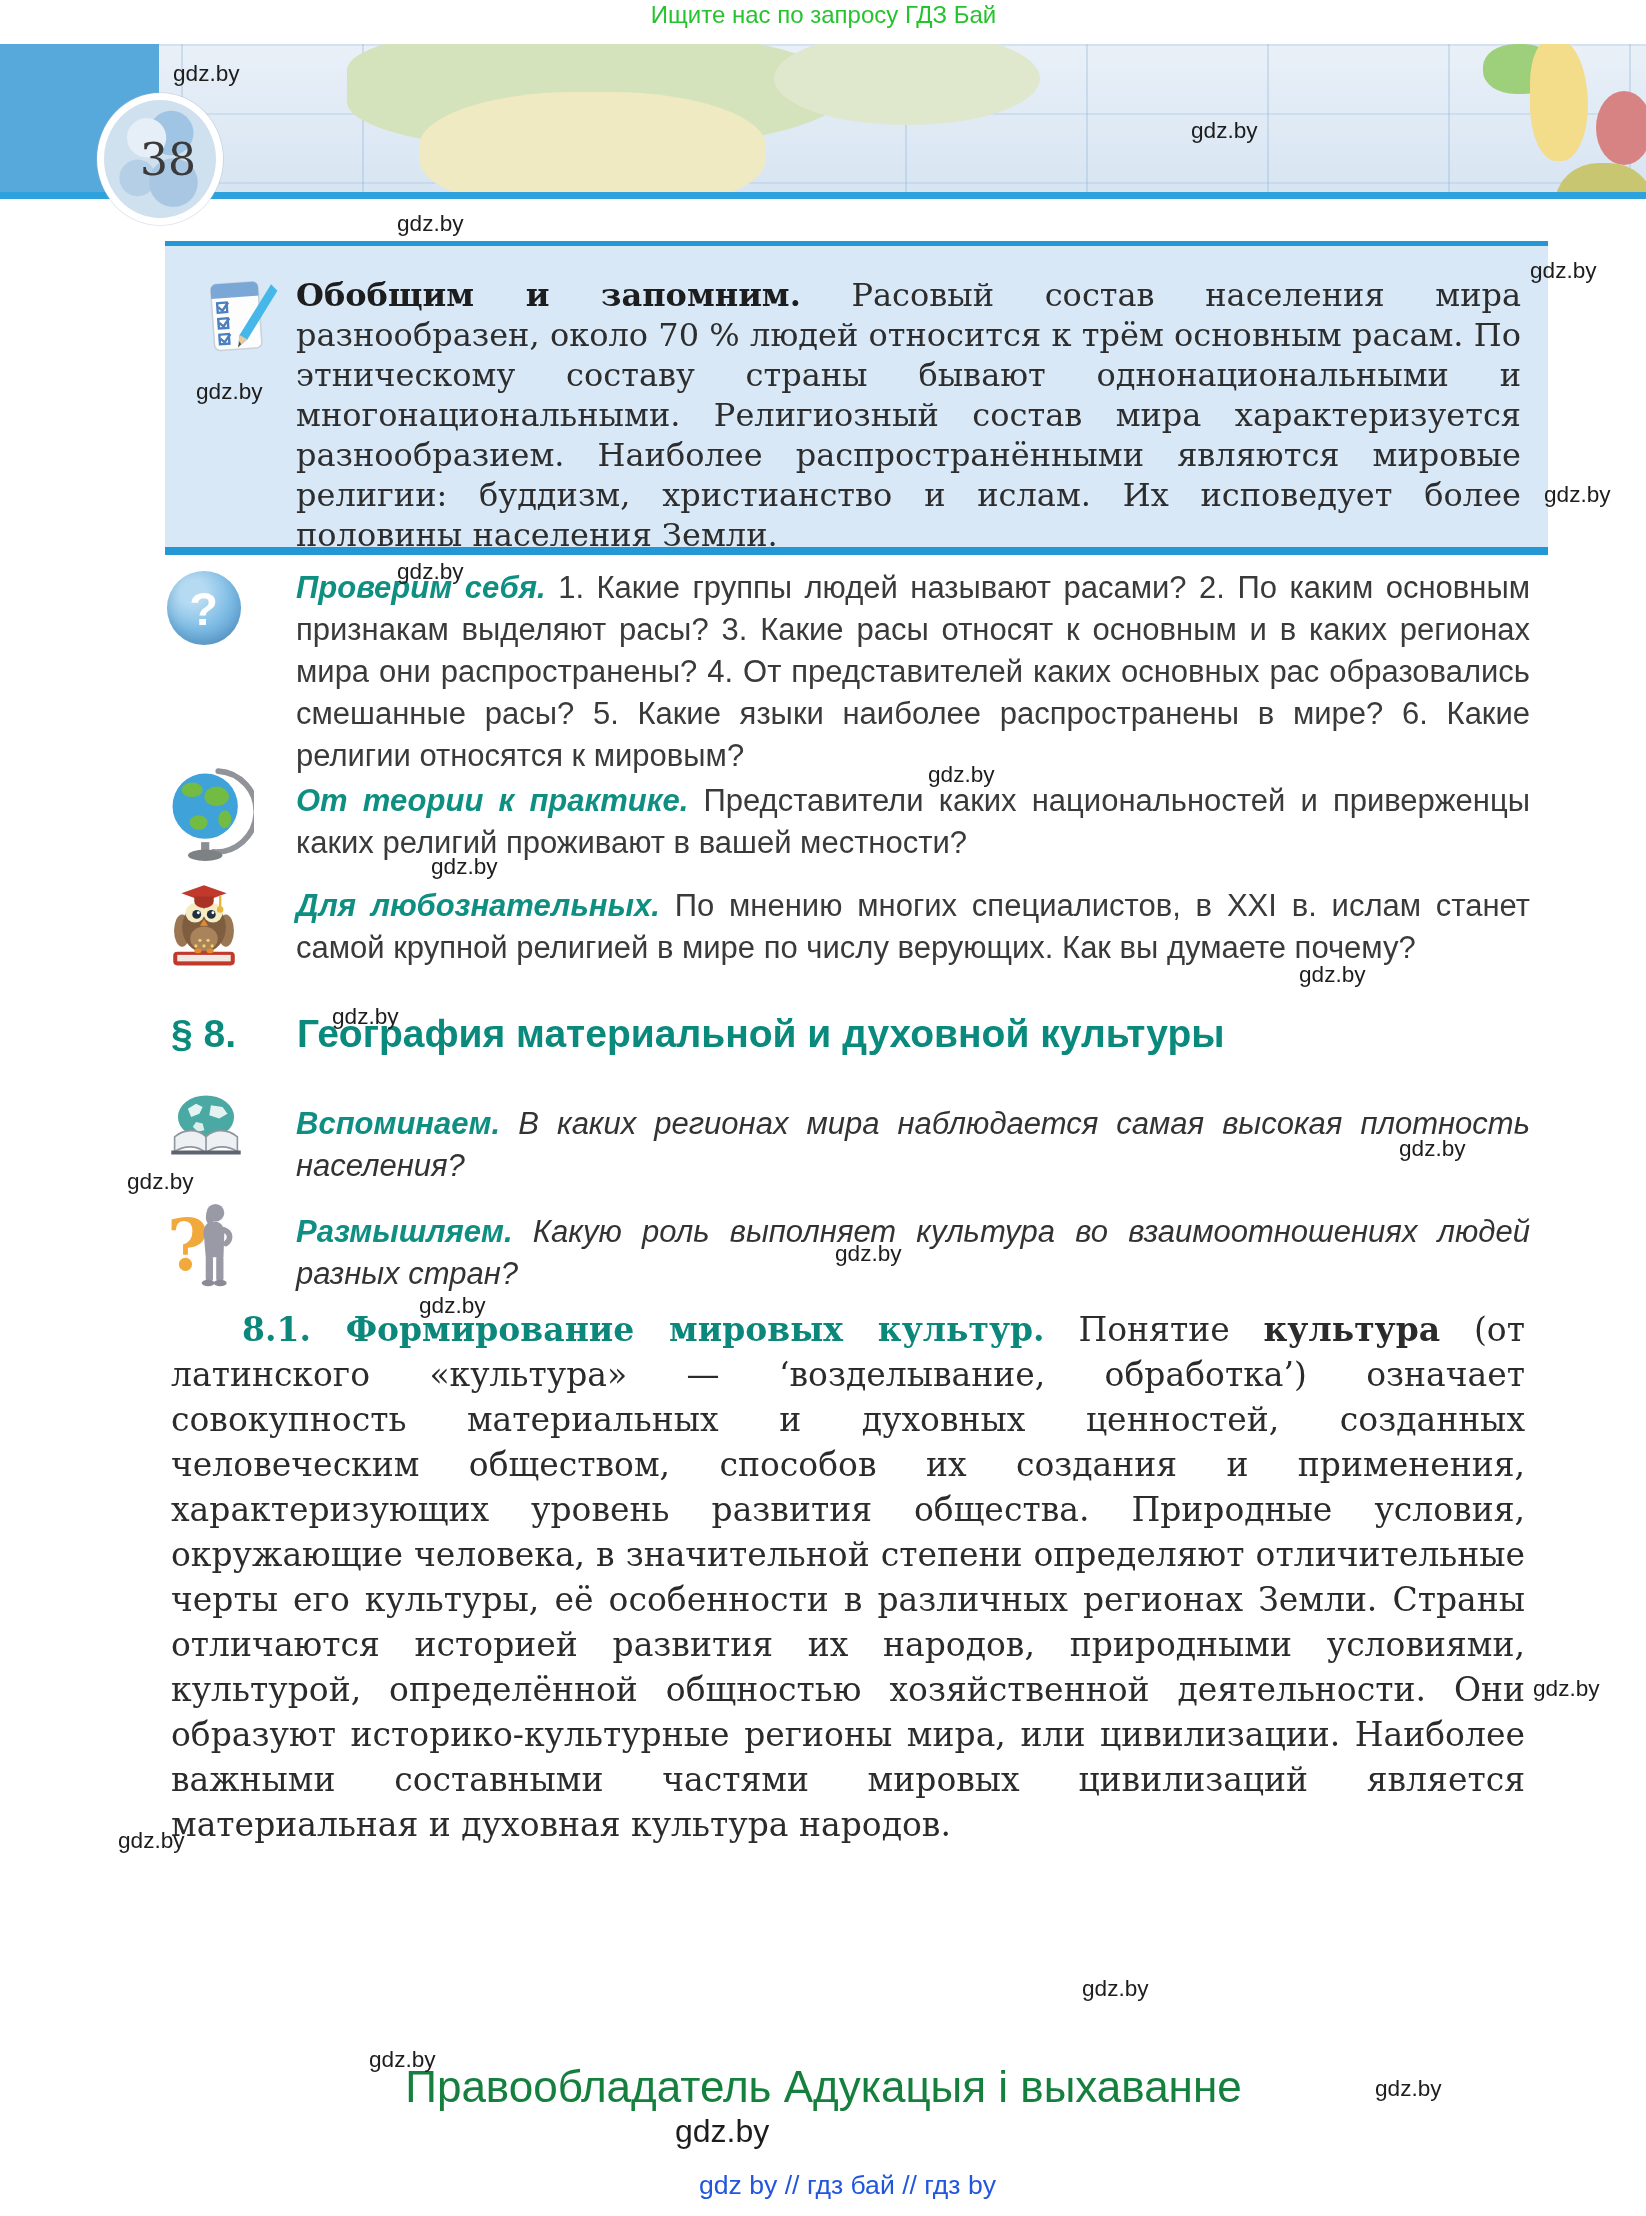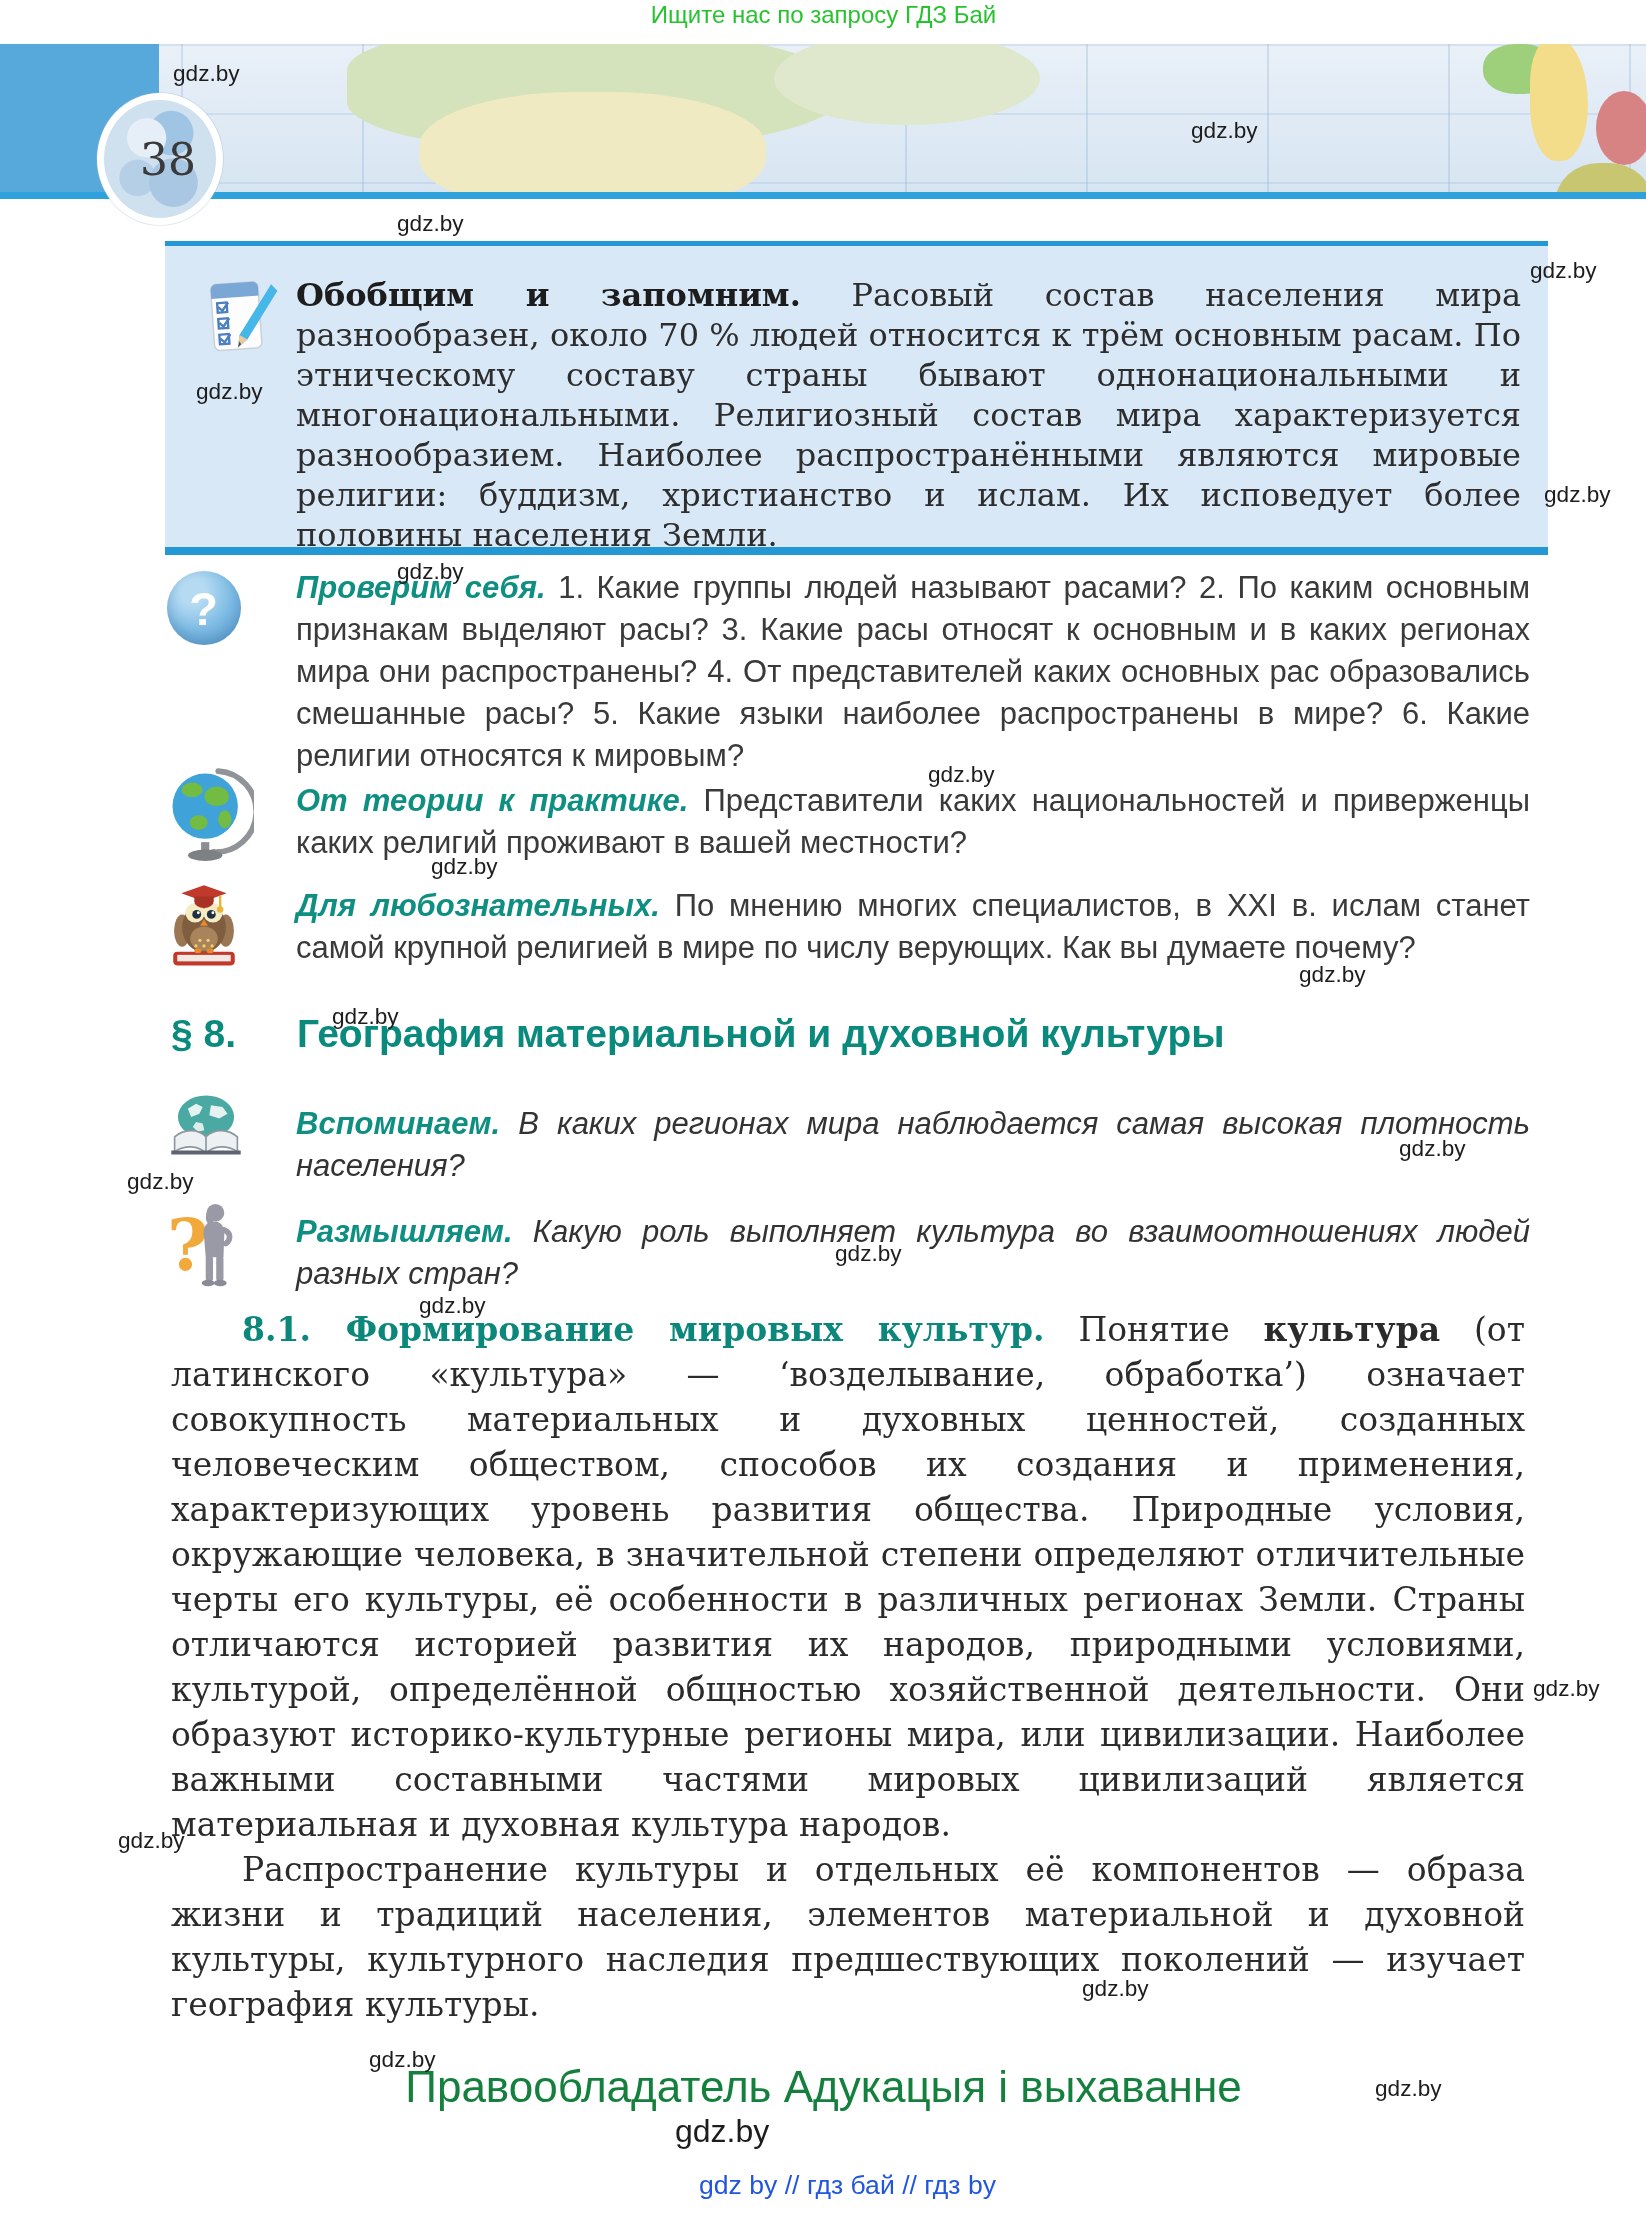--- a/index.html
+++ b/index.html
@@ -222,21 +222,20 @@
     <span class="lead">Размышляем.</span>
     <span>Какую роль выполняет культура во взаимоотношениях людей разных стран?</span>
   </div>
 </div>
 
 <div class="bodytext">
   <p>
     <span class="tlead">8.1. Формирование мировых культур.</span>
     <span>Понятие </span><b>культура</b><span> (от латинского «культура» — ‘возделывание, обработка’) означает совокупность материальных и духовных ценностей, созданных человеческим обществом, способов их создания и применения, характеризующих уровень развития общества. Природные условия, окружающие человека, в значительной степени определяют отличительные черты его культуры, её особенности в различных регионах Земли. Страны отличаются историей развития их народов, природными условиями, культурой, определённой общностью хозяйственной деятельности. Они образуют историко-культурные регионы мира, или цивилизации. Наиболее важными составными частями мировых цивилизаций является материальная и духовная культура народов.</span>
   </p>
-  <p>Распространение культуры и отдельных её компонентов — образа жизни и традиций населения, элементов материальной и духовной культуры, культурного наследия предшествующих поколений — изучает география культуры.</p>
 </div>
 
 <div class="copyright">Правообладатель Адукацыя і выхаванне</div>
 <div class="footlinks">gdz by  //  гдз бай  //  гдз by</div>
 
 <div class="wm" style="left:173px;top:61px;">gdz.by</div>
 <div class="wm" style="left:1191px;top:118px;">gdz.by</div>
 <div class="wm" style="left:397px;top:211px;">gdz.by</div>
 <div class="wm" style="left:1530px;top:258px;">gdz.by</div>
 <div class="wm" style="left:196px;top:379px;">gdz.by</div>

